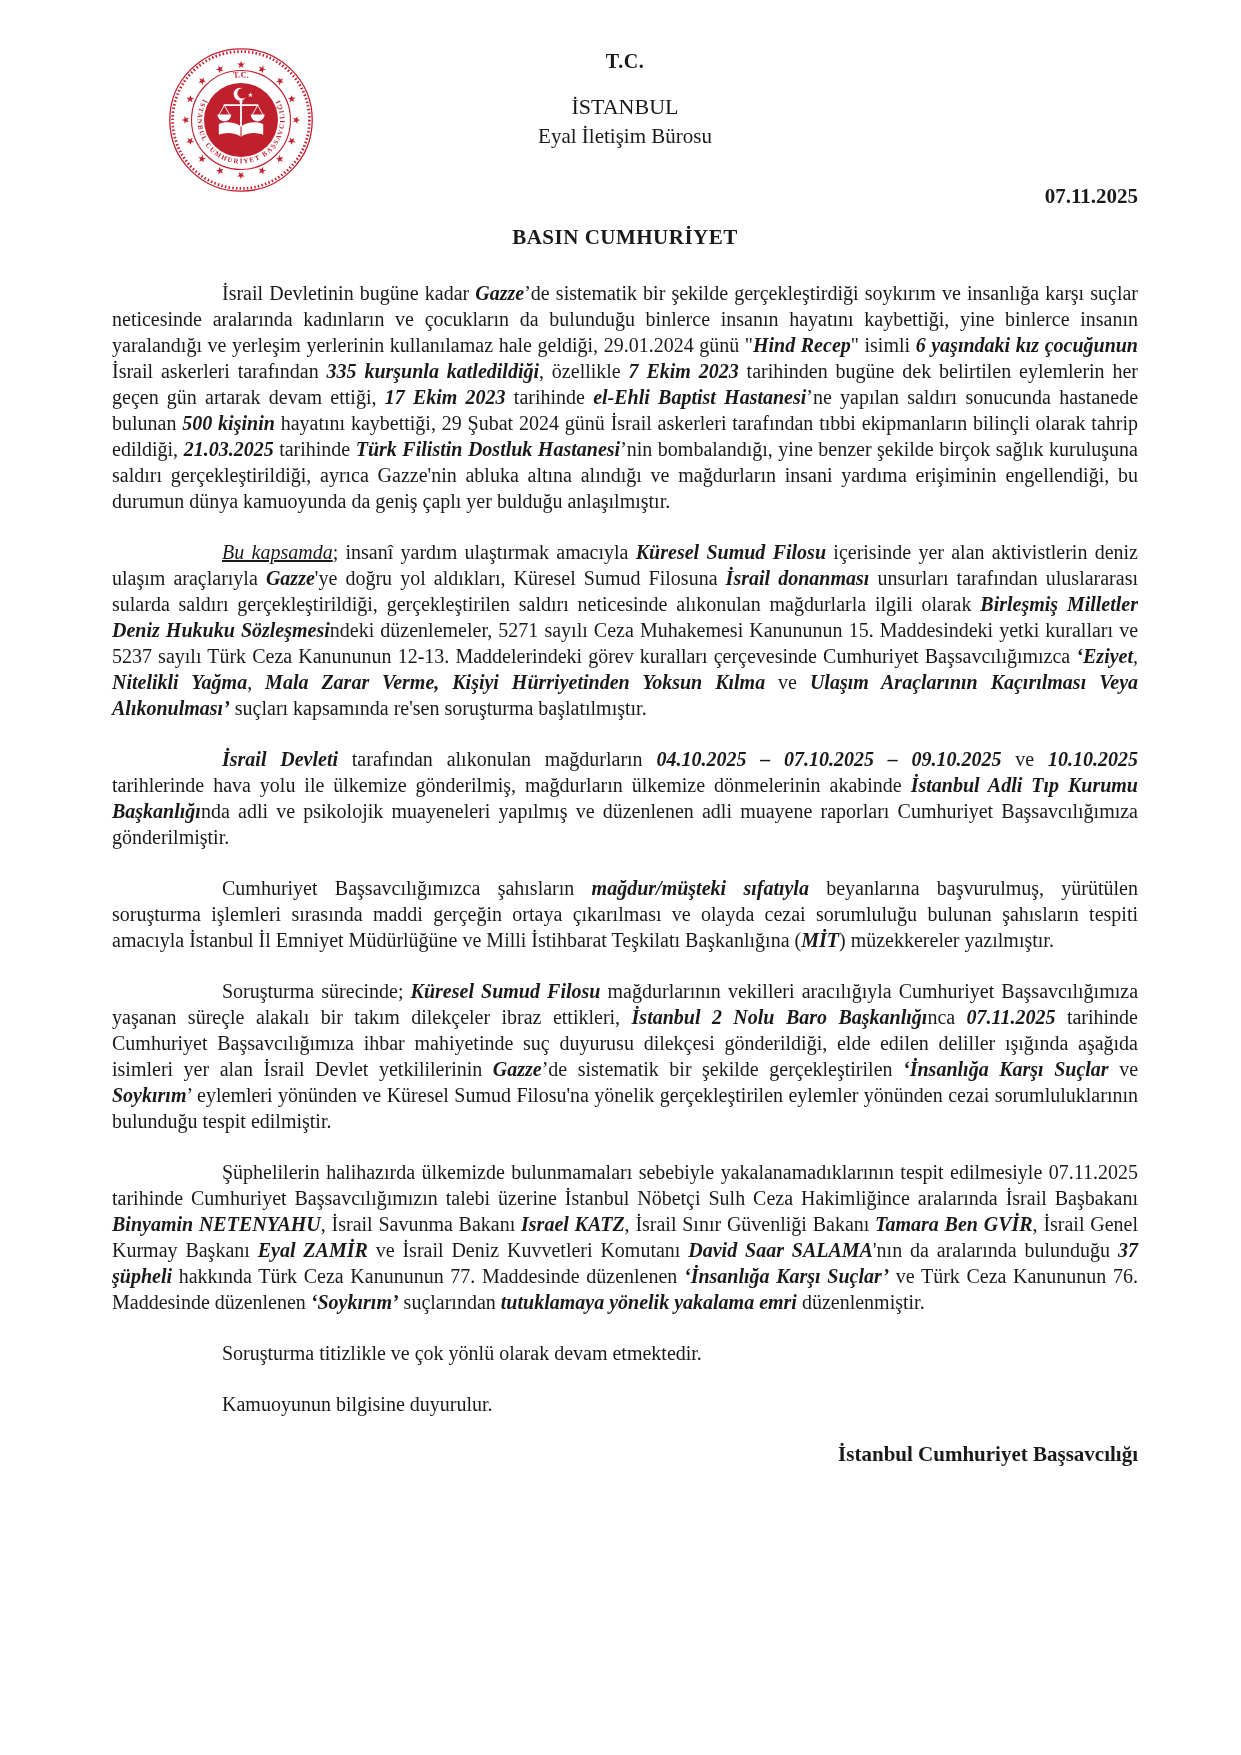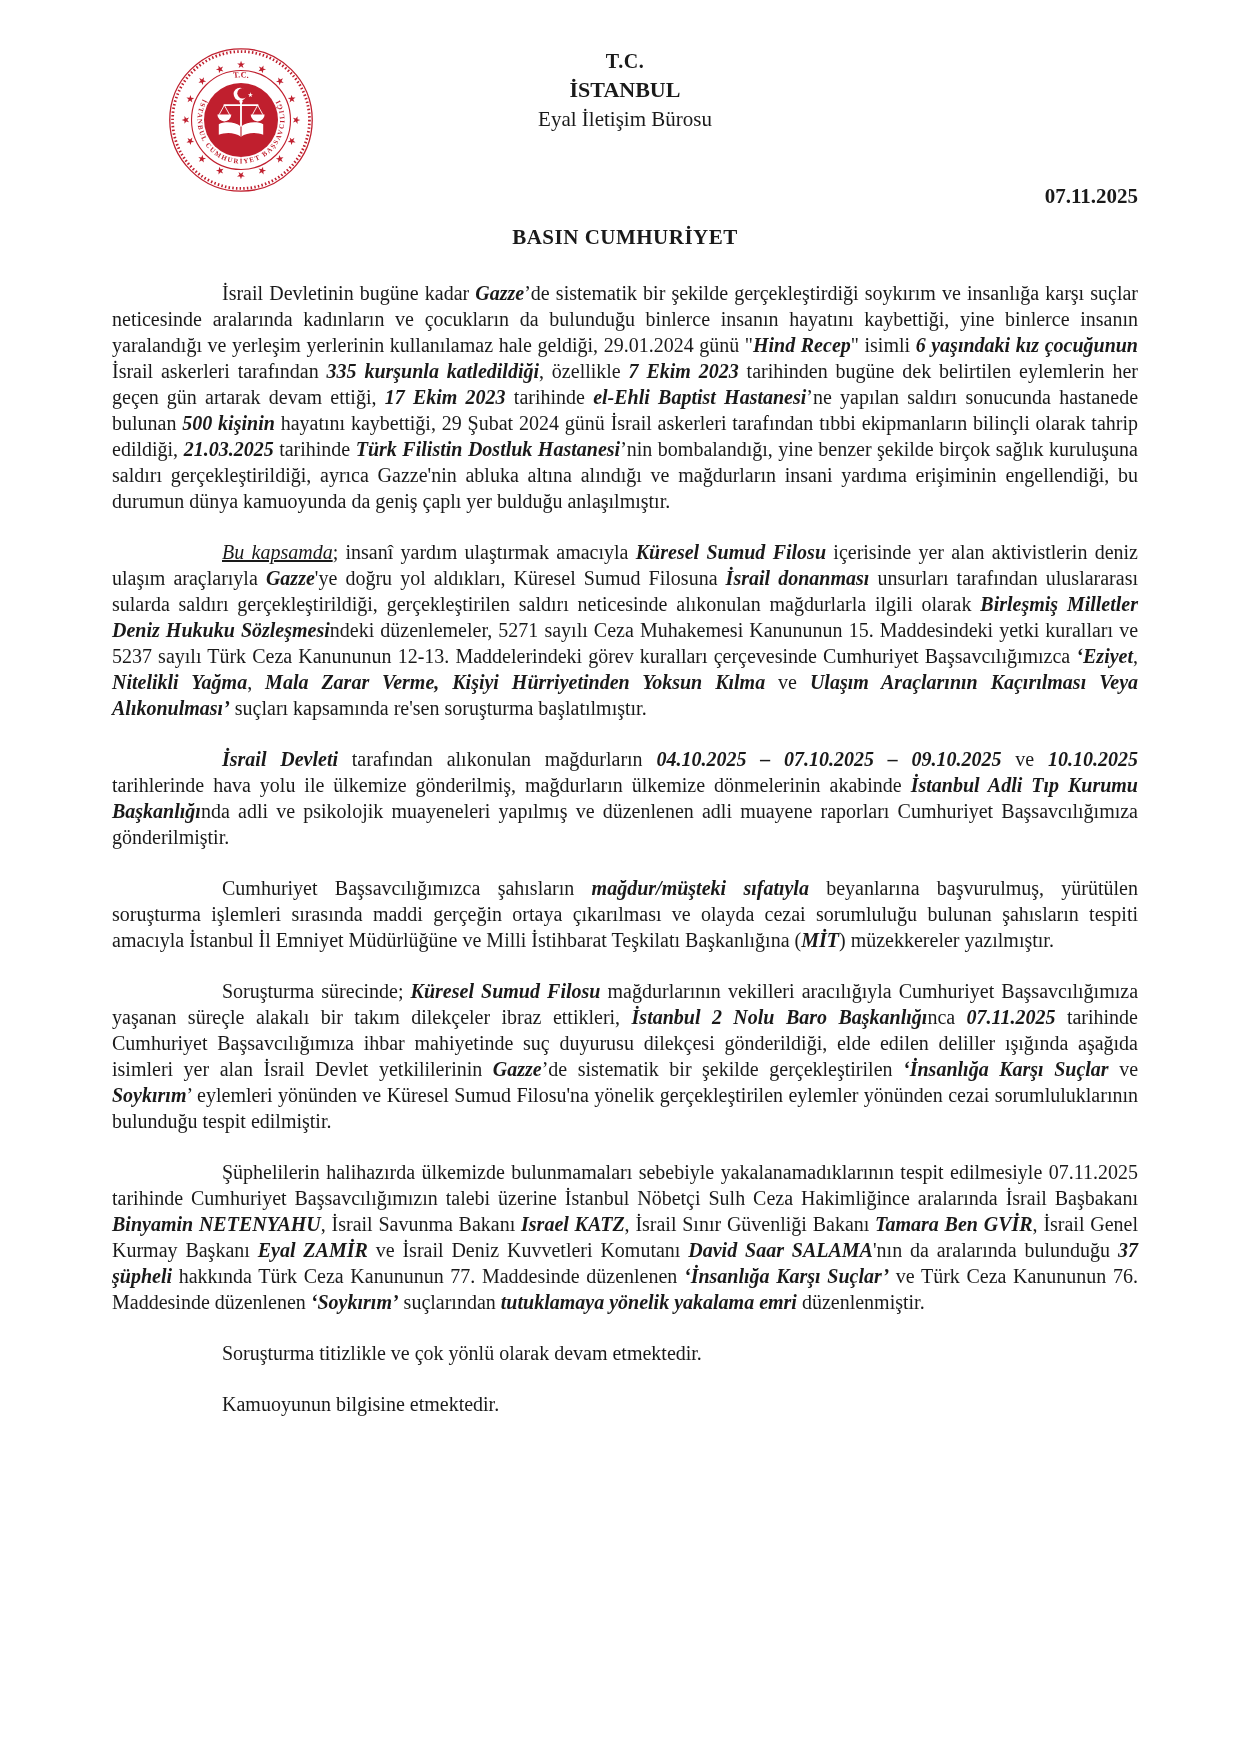--- a/index.html
+++ b/index.html
@@ -11,21 +11,21 @@
     background: #ffffff;
     font-family: "Liberation Serif", "DejaVu Serif", serif;
     color: #1a1a1a;
     padding: 46px 103px 0 112px;
     overflow: hidden;
   }
   
   .letterhead { position: relative; min-height: 128px; text-align: center; }
   .seal-svg { position: absolute; left: 55px; top: 0px; width: 148px; height: 148px; }
   .lh-line1 { font-size: 20px; font-weight: bold; letter-spacing: .5px; padding-top: 4px; }
-  .lh-line2 { font-size: 22px; font-weight: bold; margin-top: 4px; }
+  .lh-line2 { font-size: 22px; font-weight: normal; margin-top: 21px; }
   .lh-line3 { font-size: 25px; font-weight: bold; margin-top: 4px; }
   .lh-line4 { font-size: 21px; margin-top: 4px; }
   
   .doc-date { text-align: right; font-size: 21px; font-weight: bold; margin-top: 10px; }
   .doc-title { text-align: center; font-size: 21px; font-weight: bold; letter-spacing: .5px; margin-top: 16px; margin-bottom: 30px; }
   
   .body p {
     font-size: 20px;
     line-height: 26px;
     text-align: justify;
@@ -120,17 +120,18 @@
   <h1 class="doc-title">BASIN CUMHURİYET</h1>
 
   <main class="body">
     <p><span>İsrail Devletinin bugüne kadar </span><span class="b">Gazze</span><span>’de sistematik bir şekilde gerçekleştirdiği soykırım ve insanlığa karşı suçlar neticesinde aralarında kadınların ve çocukların da bulunduğu binlerce insanın hayatını kaybettiği, yine binlerce insanın yaralandığı ve yerleşim yerlerinin kullanılamaz hale geldiği, 29.01.2024 günü "</span><span class="b">Hind Recep</span><span>" isimli </span><span class="b">6 yaşındaki kız çocuğunun</span><span> İsrail askerleri tarafından </span><span class="b">335 kurşunla katledildiği</span><span>, özellikle </span><span class="b">7 Ekim 2023</span><span> tarihinden bugüne dek belirtilen eylemlerin her geçen gün artarak devam ettiği, </span><span class="b">17 Ekim 2023</span><span> tarihinde </span><span class="b">el-Ehli Baptist Hastanesi</span><span>’ne yapılan saldırı sonucunda hastanede bulunan </span><span class="b">500 kişinin</span><span> hayatını kaybettiği, 29 Şubat 2024 günü İsrail askerleri tarafından tıbbi ekipmanların bilinçli olarak tahrip edildiği, </span><span class="b">21.03.2025</span><span> tarihinde </span><span class="b">Türk Filistin Dostluk Hastanesi</span><span>’nin bombalandığı, yine benzer şekilde birçok sağlık kuruluşuna saldırı gerçekleştirildiği, ayrıca Gazze'nin abluka altına alındığı ve mağdurların insani yardıma erişiminin engellendiği, bu durumun dünya kamuoyunda da geniş çaplı yer bulduğu anlaşılmıştır.</span></p>
     <p><span class="i">Bu kapsamda</span><span>; insanî yardım ulaştırmak amacıyla </span><span class="b">Küresel Sumud Filosu</span><span> içerisinde yer alan aktivistlerin deniz ulaşım araçlarıyla </span><span class="b">Gazze</span><span>'ye doğru yol aldıkları, Küresel Sumud Filosuna </span><span class="b">İsrail donanması</span><span> unsurları tarafından uluslararası sularda saldırı gerçekleştirildiği, gerçekleştirilen saldırı neticesinde alıkonulan mağdurlarla ilgili olarak </span><span class="b">Birleşmiş Milletler Deniz Hukuku Sözleşmesi</span><span>ndeki düzenlemeler, 5271 sayılı Ceza Muhakemesi Kanununun 15. Maddesindeki yetki kuralları ve 5237 sayılı Türk Ceza Kanununun 12-13. Maddelerindeki görev kuralları çerçevesinde Cumhuriyet Başsavcılığımızca </span><span class="b">‘Eziyet</span><span>, </span><span class="b">Nitelikli Yağma</span><span>, </span><span class="b">Mala Zarar Verme, Kişiyi Hürriyetinden Yoksun Kılma</span><span> ve </span><span class="b">Ulaşım Araçlarının Kaçırılması Veya Alıkonulması’</span><span> suçları kapsamında re'sen soruşturma başlatılmıştır.</span></p>
     <p><span class="b">İsrail Devleti</span><span> tarafından alıkonulan mağdurların </span><span class="b">04.10.2025 – 07.10.2025 – 09.10.2025</span><span> ve </span><span class="b">10.10.2025</span><span> tarihlerinde hava yolu ile ülkemize gönderilmiş, mağdurların ülkemize dönmelerinin akabinde </span><span class="b">İstanbul Adli Tıp Kurumu Başkanlığı</span><span>nda adli ve psikolojik muayeneleri yapılmış ve düzenlenen adli muayene raporları Cumhuriyet Başsavcılığımıza gönderilmiştir.</span></p>
     <p><span>Cumhuriyet Başsavcılığımızca şahısların </span><span class="b">mağdur/müşteki sıfatıyla</span><span> beyanlarına başvurulmuş, yürütülen soruşturma işlemleri sırasında maddi gerçeğin ortaya çıkarılması ve olayda cezai sorumluluğu bulunan şahısların tespiti amacıyla İstanbul İl Emniyet Müdürlüğüne ve Milli İstihbarat Teşkilatı Başkanlığına (</span><span class="b">MİT</span><span>) müzekkereler yazılmıştır.</span></p>
     <p><span>Soruşturma sürecinde; </span><span class="b">Küresel Sumud Filosu</span><span> mağdurlarının vekilleri aracılığıyla Cumhuriyet Başsavcılığımıza yaşanan süreçle alakalı bir takım dilekçeler ibraz ettikleri, </span><span class="b">İstanbul 2 Nolu Baro Başkanlığı</span><span>nca </span><span class="b">07.11.2025</span><span> tarihinde Cumhuriyet Başsavcılığımıza ihbar mahiyetinde suç duyurusu dilekçesi gönderildiği, elde edilen deliller ışığında aşağıda isimleri yer alan İsrail Devlet yetkililerinin </span><span class="b">Gazze</span><span>’de sistematik bir şekilde gerçekleştirilen </span><span class="b">‘İnsanlığa Karşı Suçlar</span><span> ve </span><span class="b">Soykırım</span><span>’ eylemleri yönünden ve Küresel Sumud Filosu'na yönelik gerçekleştirilen eylemler yönünden cezai sorumluluklarının bulunduğu tespit edilmiştir.</span></p>
     <p><span>Şüphelilerin halihazırda ülkemizde bulunmamaları sebebiyle yakalanamadıklarının tespit edilmesiyle 07.11.2025 tarihinde Cumhuriyet Başsavcılığımızın talebi üzerine İstanbul Nöbetçi Sulh Ceza Hakimliğince aralarında İsrail Başbakanı </span><span class="b">Binyamin NETENYAHU</span><span>, İsrail Savunma Bakanı </span><span class="b">Israel KATZ</span><span>, İsrail Sınır Güvenliği Bakanı </span><span class="b">Tamara Ben GVİR</span><span>, İsrail Genel Kurmay Başkanı </span><span class="b">Eyal ZAMİR</span><span> ve İsrail Deniz Kuvvetleri Komutanı </span><span class="b">David Saar SALAMA</span><span>'nın da aralarında bulunduğu </span><span class="b">37 şüpheli</span><span> hakkında Türk Ceza Kanununun 77. Maddesinde düzenlenen </span><span class="b">‘İnsanlığa Karşı Suçlar’</span><span> ve Türk Ceza Kanununun 76. Maddesinde düzenlenen </span><span class="b">‘Soykırım’</span><span> suçlarından </span><span class="b">tutuklamaya yönelik yakalama emri</span><span> düzenlenmiştir.</span></p>
     <p><span>Soruşturma titizlikle ve çok yönlü olarak devam etmektedir.</span></p>
-    <p><span>Kamuoyunun bilgisine etmektedir.</span></p>
+    <p><span>Kamuoyunun bilgisine duyurulur.</span></p>
   </main>
 
+  <div class="signature">İstanbul Cumhuriyet Başsavcılığı</div>
 
 </div>
 
 </body></html>

